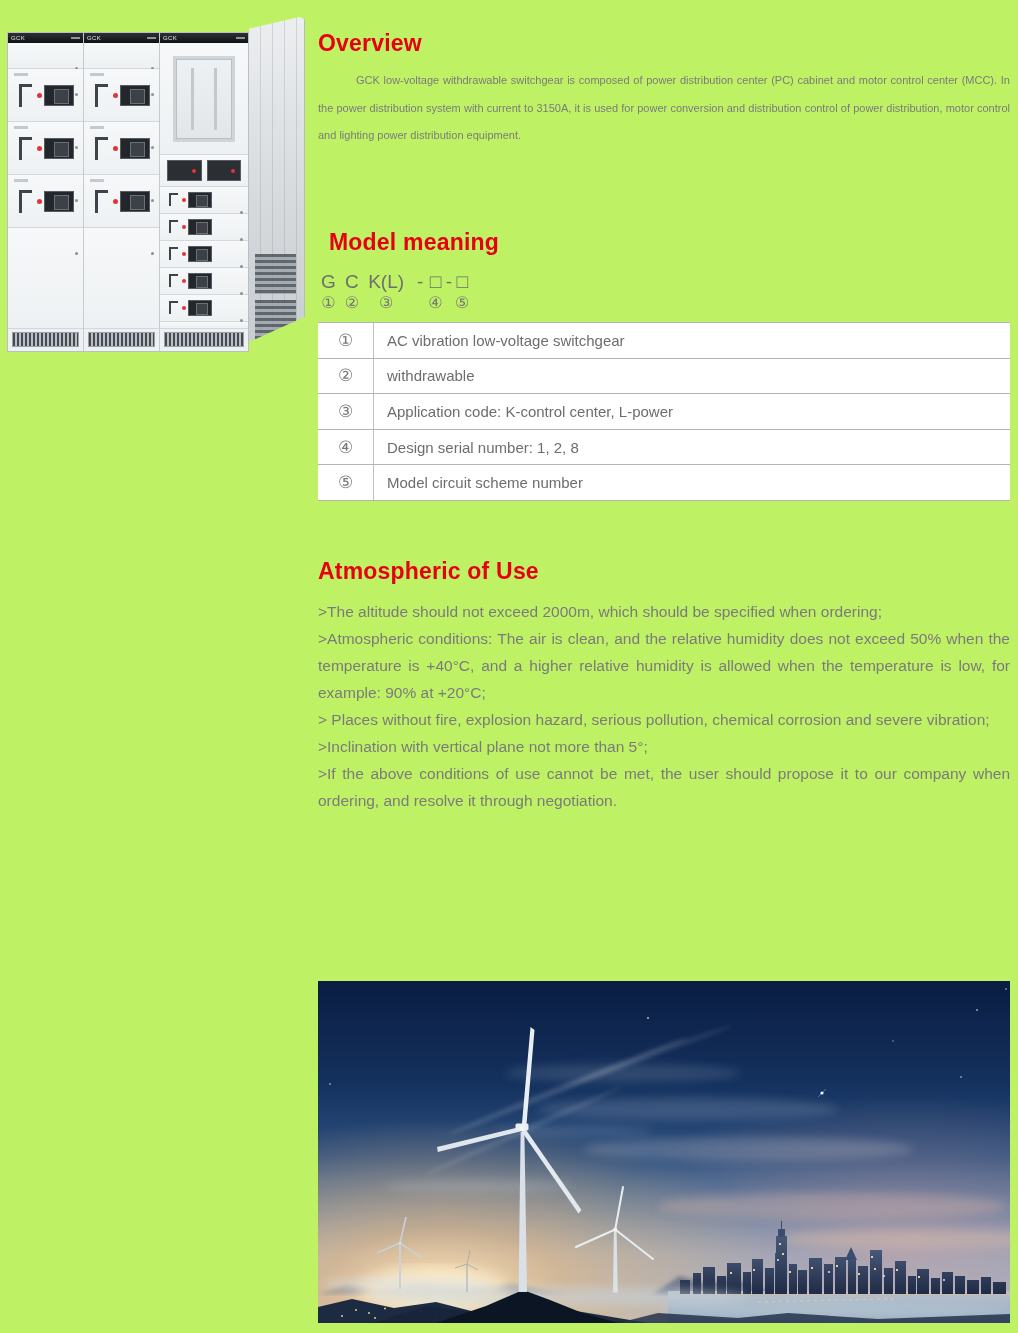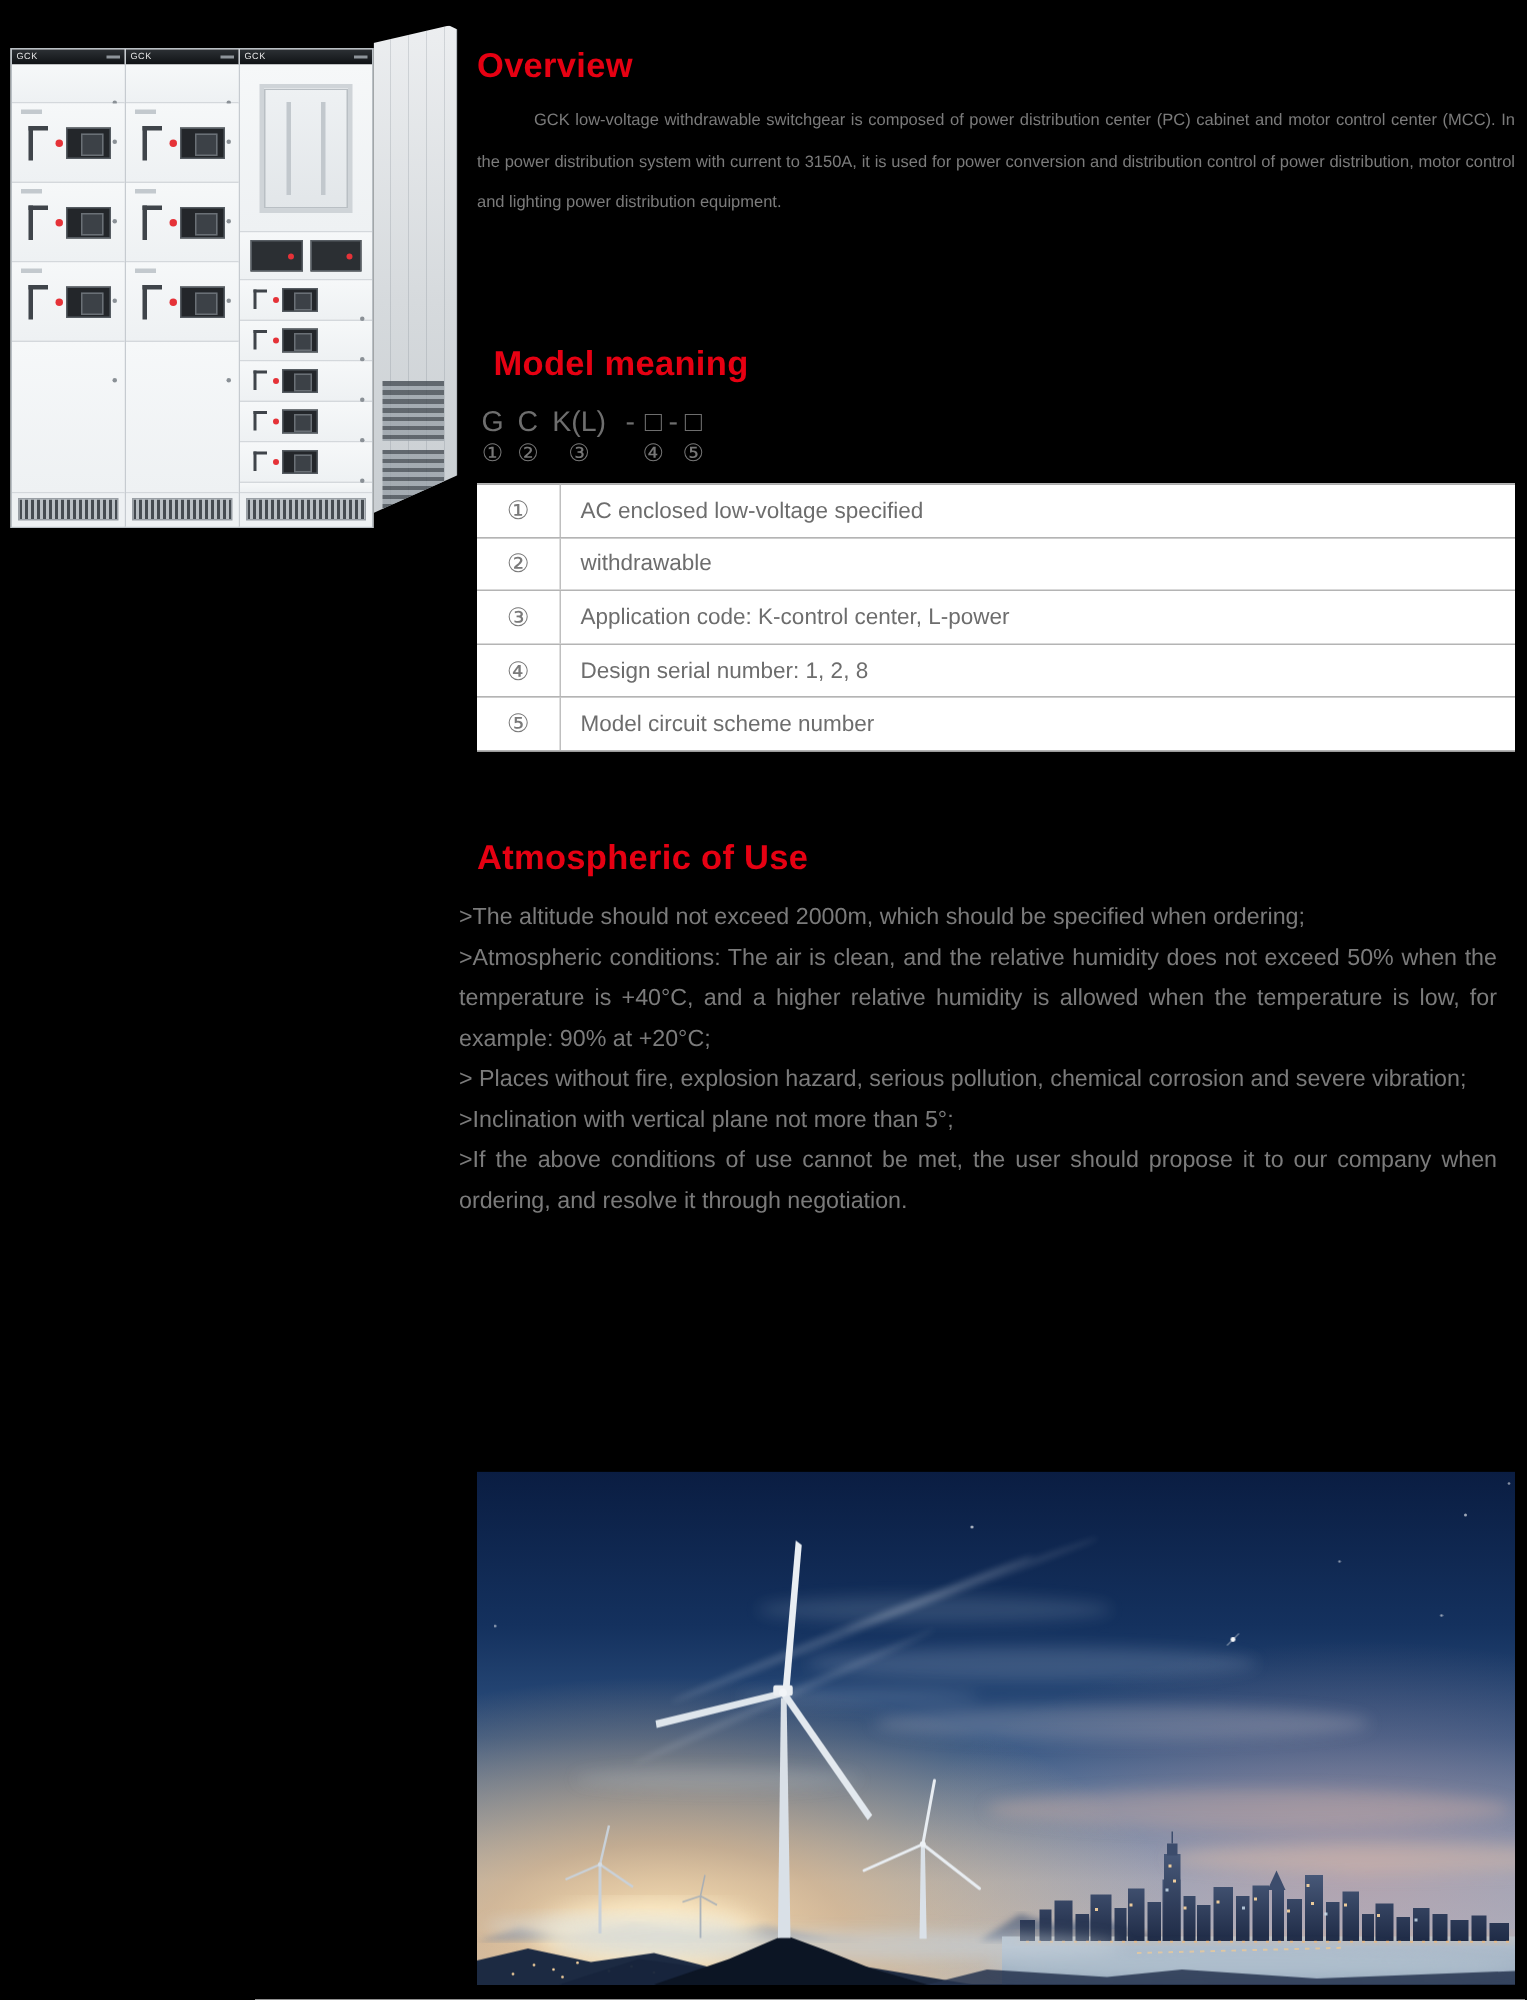--- a/index.html
+++ b/index.html
@@ -1,40 +1,40 @@
 <!DOCTYPE html>
 <html><head>
 <meta charset="utf-8">
 <style>
   :root{ --red:#e60012; --body:#7b7b7b; }
   *{box-sizing:border-box; margin:0; padding:0;}
   html,body{background:#fff;}
   body{font-family:"Liberation Sans", sans-serif;}
-  .page{position:relative;width:1018px;height:1333px;background:#000000;overflow:hidden;}
+  .page{position:relative;width:1018px;height:1333px;background:#bef264;overflow:hidden;}
 
   .red-heading{font-size:23px;font-weight:bold;color:var(--red);letter-spacing:.2px;}
 
   #sec-overview-title{position:absolute;left:318px;top:30px;}
   #sec-overview-para{position:absolute;left:318px;top:67px;width:692px;
     font-size:11px;color:var(--body);line-height:27.5px;text-align:justify;text-indent:38px;}
 
   #sec-model-title{position:absolute;left:329px;top:229px;}
   #model-code{position:absolute;left:321px;top:271px;display:flex;color:#6e6e6e;}
   .mc-col{display:flex;flex-direction:column;align-items:center;}
   .mc-top{font-size:19px;line-height:21px;}
   .mc-idx{font-size:16px;line-height:17px;margin-top:2px;color:#777;}
   .g8{margin-right:9px}.g12{margin-right:13px}.g4{margin-right:5px}.g2{margin-right:3px}
 
   #model-table{position:absolute;left:318px;top:322px;width:692px;border-top:1px solid #b4b4b4;}
   .mrow{display:flex;align-items:stretch;height:35.6px;border-bottom:1px solid #b4b4b4;background:#fff;}
   .mnum{width:56px;display:flex;align-items:center;justify-content:center;border-right:1px solid #bfbfbf;color:#7a7a7a;font-size:17px;}
   .mdesc{flex:1;display:flex;align-items:center;padding-left:13px;color:#6d6d6d;font-size:15px;}
 
   #sec-cond-title{position:absolute;left:318px;top:558px;}
-  #cond-list{position:absolute;left:306px;top:598px;width:692px;}
+  #cond-list{position:absolute;left:318px;top:598px;width:692px;}
   #cond-list p{font-size:15.5px;color:var(--body);line-height:27px;text-align:justify;}
 
   
   #cabinet{position:absolute;left:5px;top:14px;width:301px;height:341px;}
   .cab-side{position:absolute;left:244px;top:3px;width:56px;height:335px;
     background:
       repeating-linear-gradient(90deg, rgba(255,255,255,0) 0 11px, rgba(110,120,130,.22) 11px 12px),
       linear-gradient(180deg,#eceef0,#d6dadd 55%,#c8cdd1);
     clip-path:polygon(0 3.5%, 90% 0, 100% .8%, 100% 89.5%, 0 97%);
     border-right:1px solid #b6bbc0;}
@@ -255,21 +255,21 @@
     </div>
     <div class="mc-col">
       <span class="mc-top">□</span>
       <span class="mc-idx">⑤</span>
     </div>
   </div>
 
   <div id="model-table">
     <div class="mrow">
       <div class="mnum">①</div>
-      <div class="mdesc">AC enclosed low-voltage specified</div>
+      <div class="mdesc">AC vibration low-voltage switchgear</div>
     </div>
     <div class="mrow">
       <div class="mnum">②</div>
       <div class="mdesc">withdrawable</div>
     </div>
     <div class="mrow">
       <div class="mnum">③</div>
       <div class="mdesc">Application code: K-control center, L-power</div>
     </div>
     <div class="mrow">

